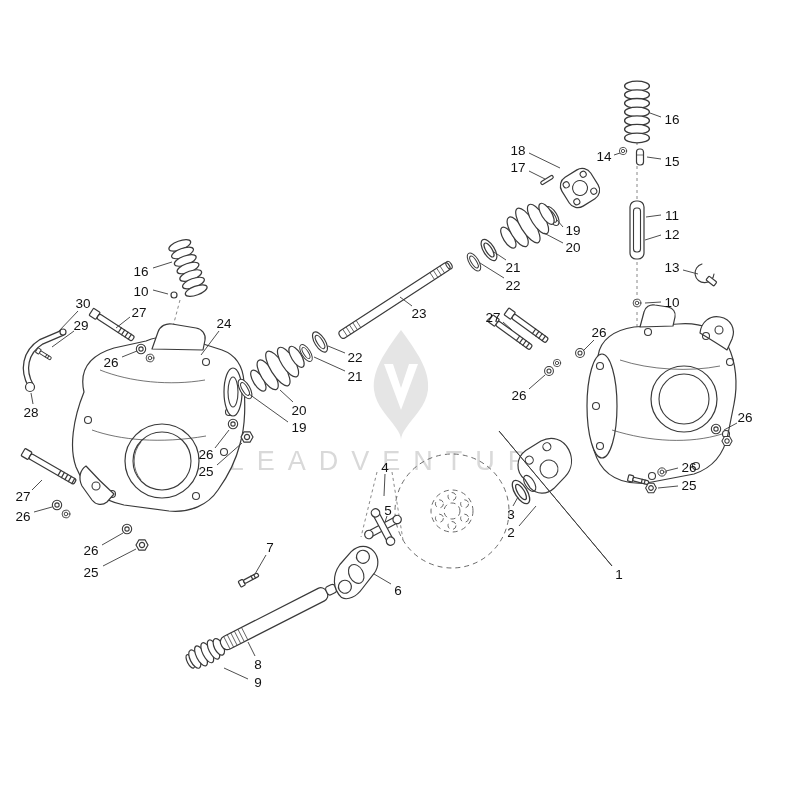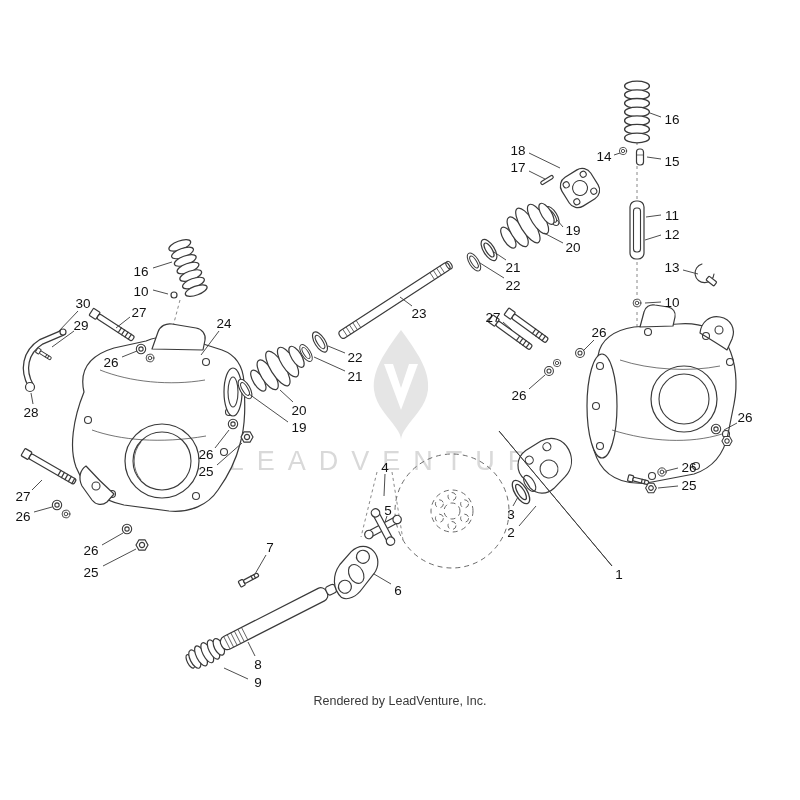--- a/index.html
+++ b/index.html
@@ -361,14 +361,13 @@
         <text x="689" y="485" class="callout" fill="#111111">25</text>
         <line x1="513" y1="506" x2="518" y2="497" class="leader"></line>
         <text x="511" y="514" class="callout" fill="#111111">3</text>
         <line x1="519" y1="526" x2="536" y2="506" class="leader"></line>
         <text x="511" y="532" class="callout" fill="#111111">2</text>
         <line x1="612" y1="566" x2="499" y2="431" class="leader"></line>
         <text x="619" y="574" class="callout" fill="#111111">1</text>
       </g>
 </svg>
 
-<div class="caption">Rendered by LeadVenture, Inc.</div>
 </div>
 
 </body></html>

